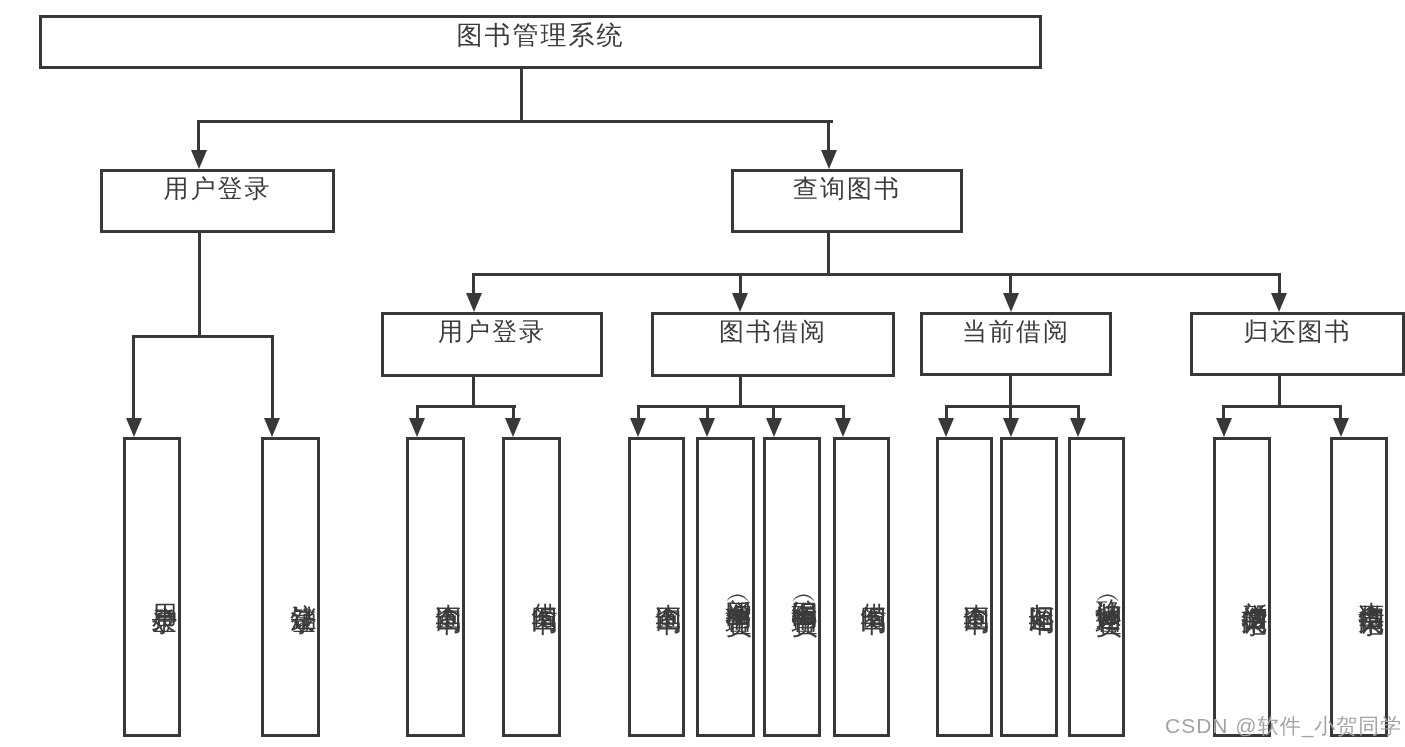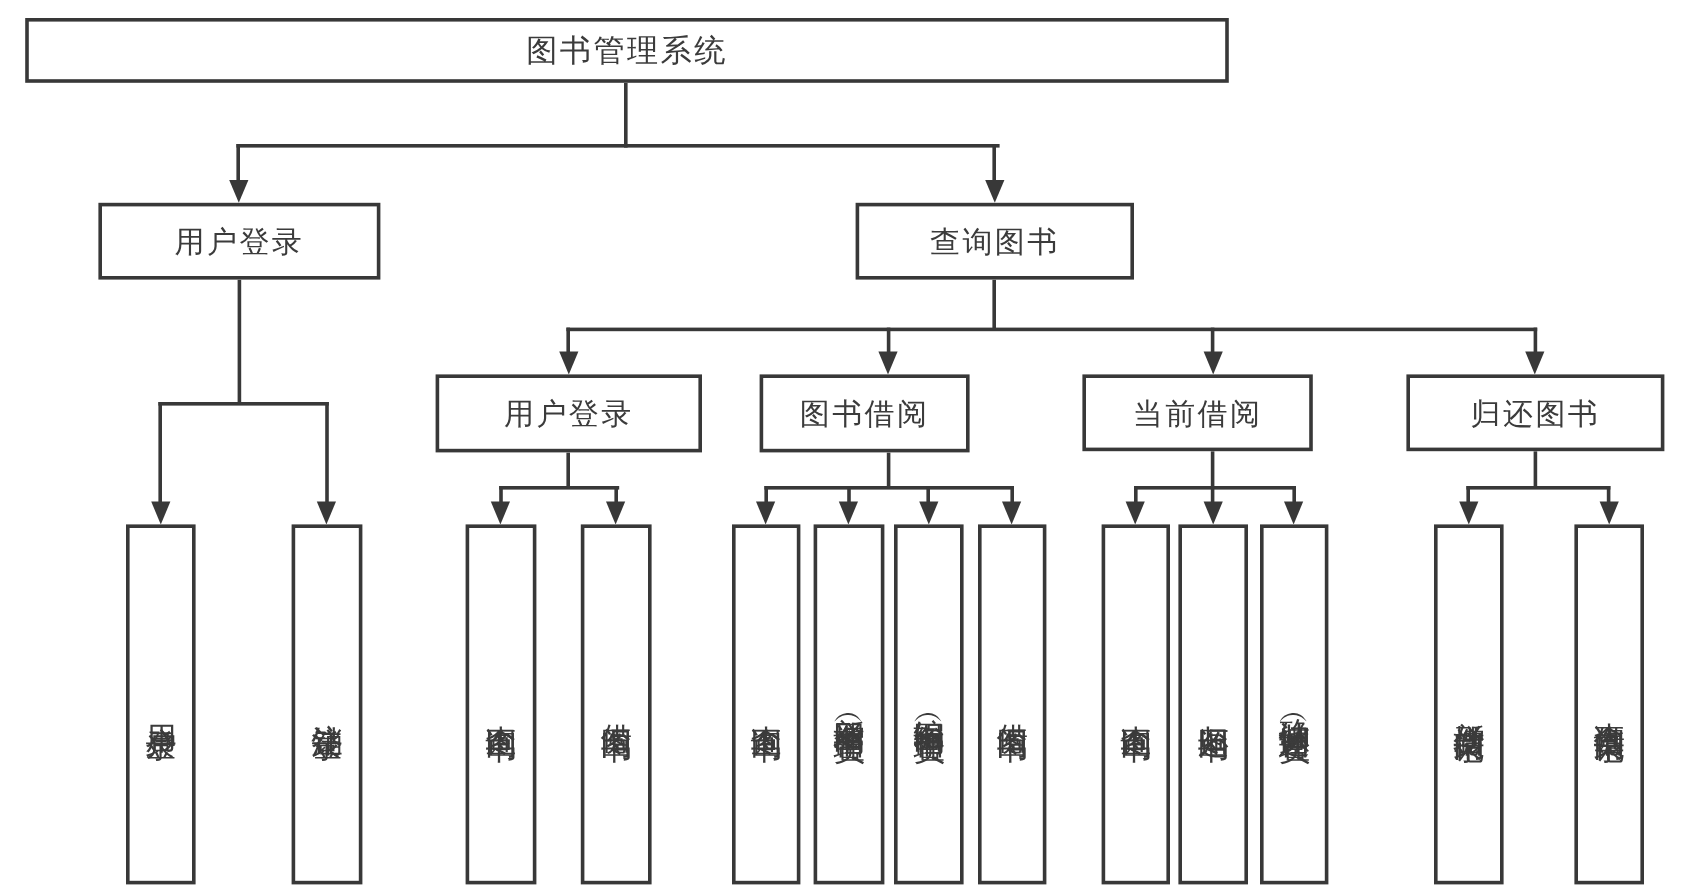--- a/index.html
+++ b/index.html
@@ -10,26 +10,26 @@
     background: #ffffff;
     font-family: "Liberation Sans", sans-serif;
     overflow: hidden;
   }
   .node {
     position: absolute;
     box-sizing: border-box;
     border: 3px solid #383838;
     background: #ffffff;
     display: flex;
-    align-items: center;
     justify-content: center;
     color: #3b3b3b;
     font-size: 25px;
     letter-spacing: 2px;
     z-index: 2;
+    margin-left: 18px;
   }
   .node.title { font-size: 26px; }
   .vnode {
     writing-mode: vertical-rl;
     font-size: 26px;
     letter-spacing: 2px;
     line-height: 1.05;
   }
   .vline, .hline {
     position: absolute;
@@ -94,21 +94,21 @@
   <div class="vline" style="left:739px; top:273px; height:22px;"></div>
   <div class="arrow" style="left:732px; top:293px;"></div>
   <div class="vline" style="left:1009px; top:273px; height:22px;"></div>
   <div class="arrow" style="left:1003px; top:293px;"></div>
   <div class="vline" style="left:1278px; top:273px; height:22px;"></div>
   <div class="arrow" style="left:1271px; top:293px;"></div>
 
   <div class="node" style="left:363px; top:312px; width:222px; height:65px;">
     <span>用户登录</span>
   </div>
-  <div class="node" style="left:633px; top:312px; width:175px; height:65px;">
+  <div class="node" style="left:633px; top:312px; width:244px; height:65px;">
     <span>图书借阅</span>
   </div>
   <div class="node" style="left:902px; top:312px; width:192px; height:64px;">
     <span>当前借阅</span>
   </div>
   <div class="node" style="left:1172px; top:312px; width:215px; height:64px;">
     <span>归还图书</span>
   </div>
 
   <div class="vline" style="left:472px; top:377px; height:30px;"></div>
@@ -182,14 +182,15 @@
     <span>确认归还（管理员）</span>
   </div>
 
   <div class="node vnode" style="left:1195px; top:437px; width:58px; height:300px;">
     <span>新增借阅记录</span>
   </div>
   <div class="node vnode" style="left:1312px; top:437px; width:58px; height:300px;">
     <span>查询借阅记录</span>
   </div>
 
+  <div class="watermark">CSDN @软件_小贺同学</div>
 
 </div>
 
 </body></html>

